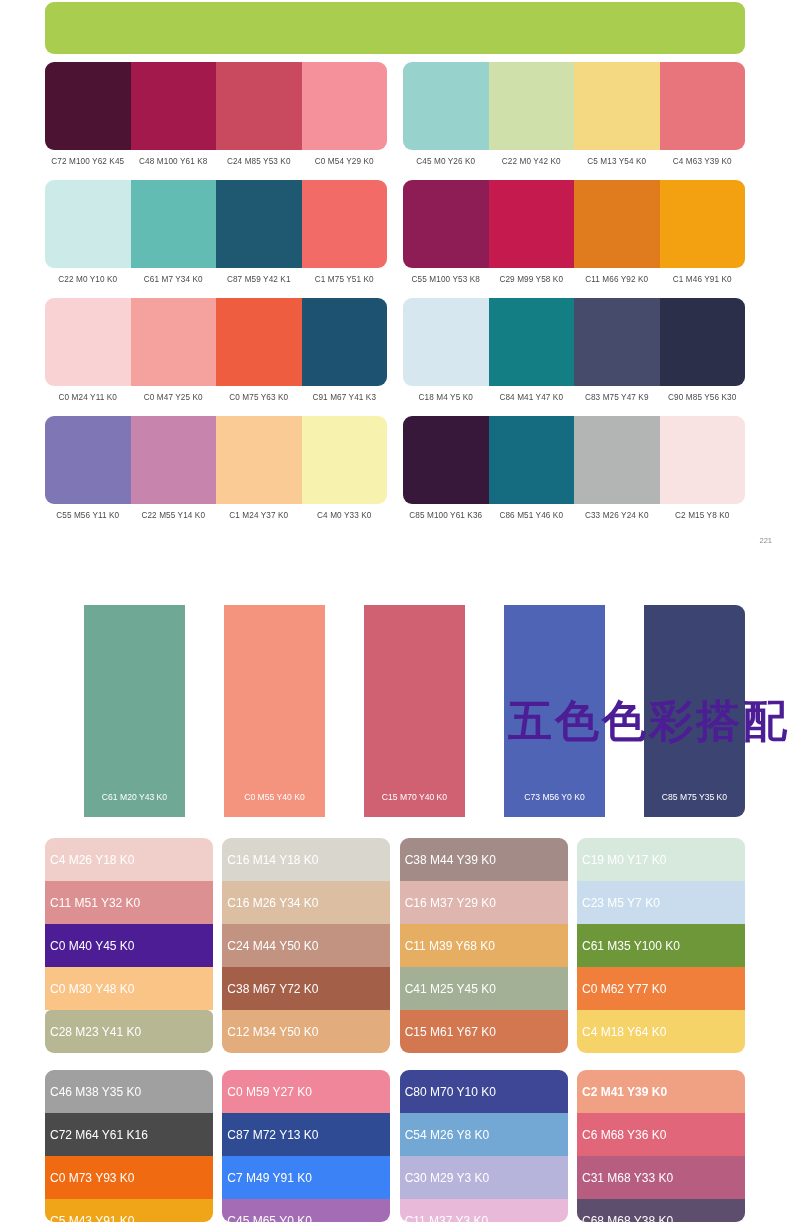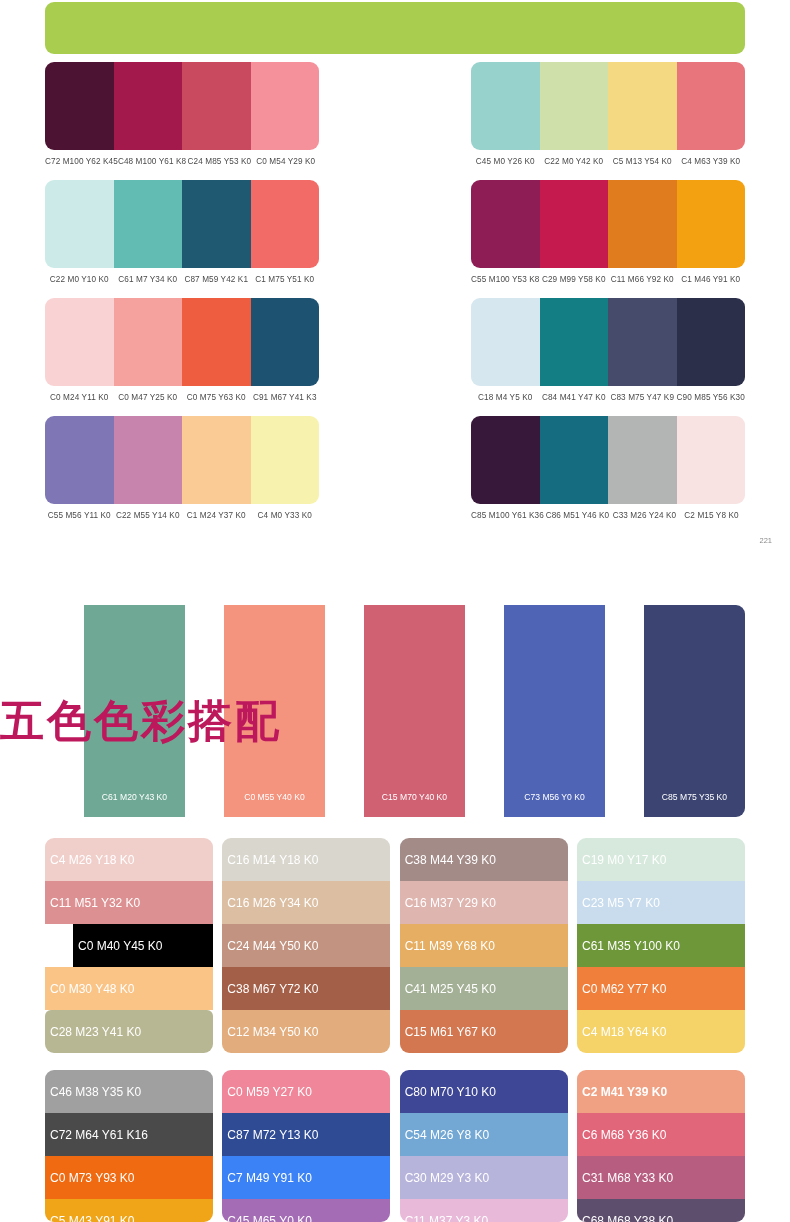--- a/index.html
+++ b/index.html
@@ -31,21 +31,21 @@
     left: 45px;
     top: 62px;
     width: 700px;
   }
   .palette-row {
     display: flex;
     justify-content: space-between;
     margin-bottom: 14px;
   }
   .palette-group {
-    width: 274px;
+    width: 342px;
   }
   .swatch-strip {
     display: flex;
     height: 88px;
     border-radius: 9px;
     overflow: hidden;
   }
   .swatch-strip .swatch {
     flex: 1 1 0;
     height: 100%;
@@ -97,22 +97,22 @@
     text-align: center;
     color: #ffffff;
     font-size: 8.6px;
     white-space: nowrap;
   }
   #banner-title {
     position: absolute;
     left: 0;
     right: 0;
     top: 692px;
-    text-align: left;
-    color: #be185d;
+    text-align: right;
+    color: #4c1d95;
     font-size: 44px;
     font-weight: bold;
     letter-spacing: 3px;
     font-family: "DejaVu Sans", "Liberation Sans", sans-serif;
     pointer-events: none;
   }
 
   
   .card-grid {
     position: absolute;
@@ -300,21 +300,21 @@
 <div id="banner-title">五色色彩搭配</div>
 
 <div class="card-grid" id="card-grid-row1">
   <div class="swatch-card">
     <div class="band" style="background: rgb(240, 207, 203);">
         <div class="band-label">C4 M26 Y18 K0</div>
       </div>
     <div class="band" style="background: rgb(220, 144, 145);">
         <div class="band-label">C11 M51 Y32 K0</div>
       </div>
-    <div class="band" style="background: #000000; margin-left: 28px;">
+    <div class="band" style="background: #4c1d95;">
         <div class="band-label">C0 M40 Y45 K0</div>
       </div>
     <div class="band" style="background: rgb(251, 196, 135);">
         <div class="band-label">C0 M30 Y48 K0</div>
       </div>
     <div class="band" style="background: rgb(184, 183, 147); border-radius: 6px;">
         <div class="band-label">C28 M23 Y41 K0</div>
       </div>
   </div>
   <div class="swatch-card">

